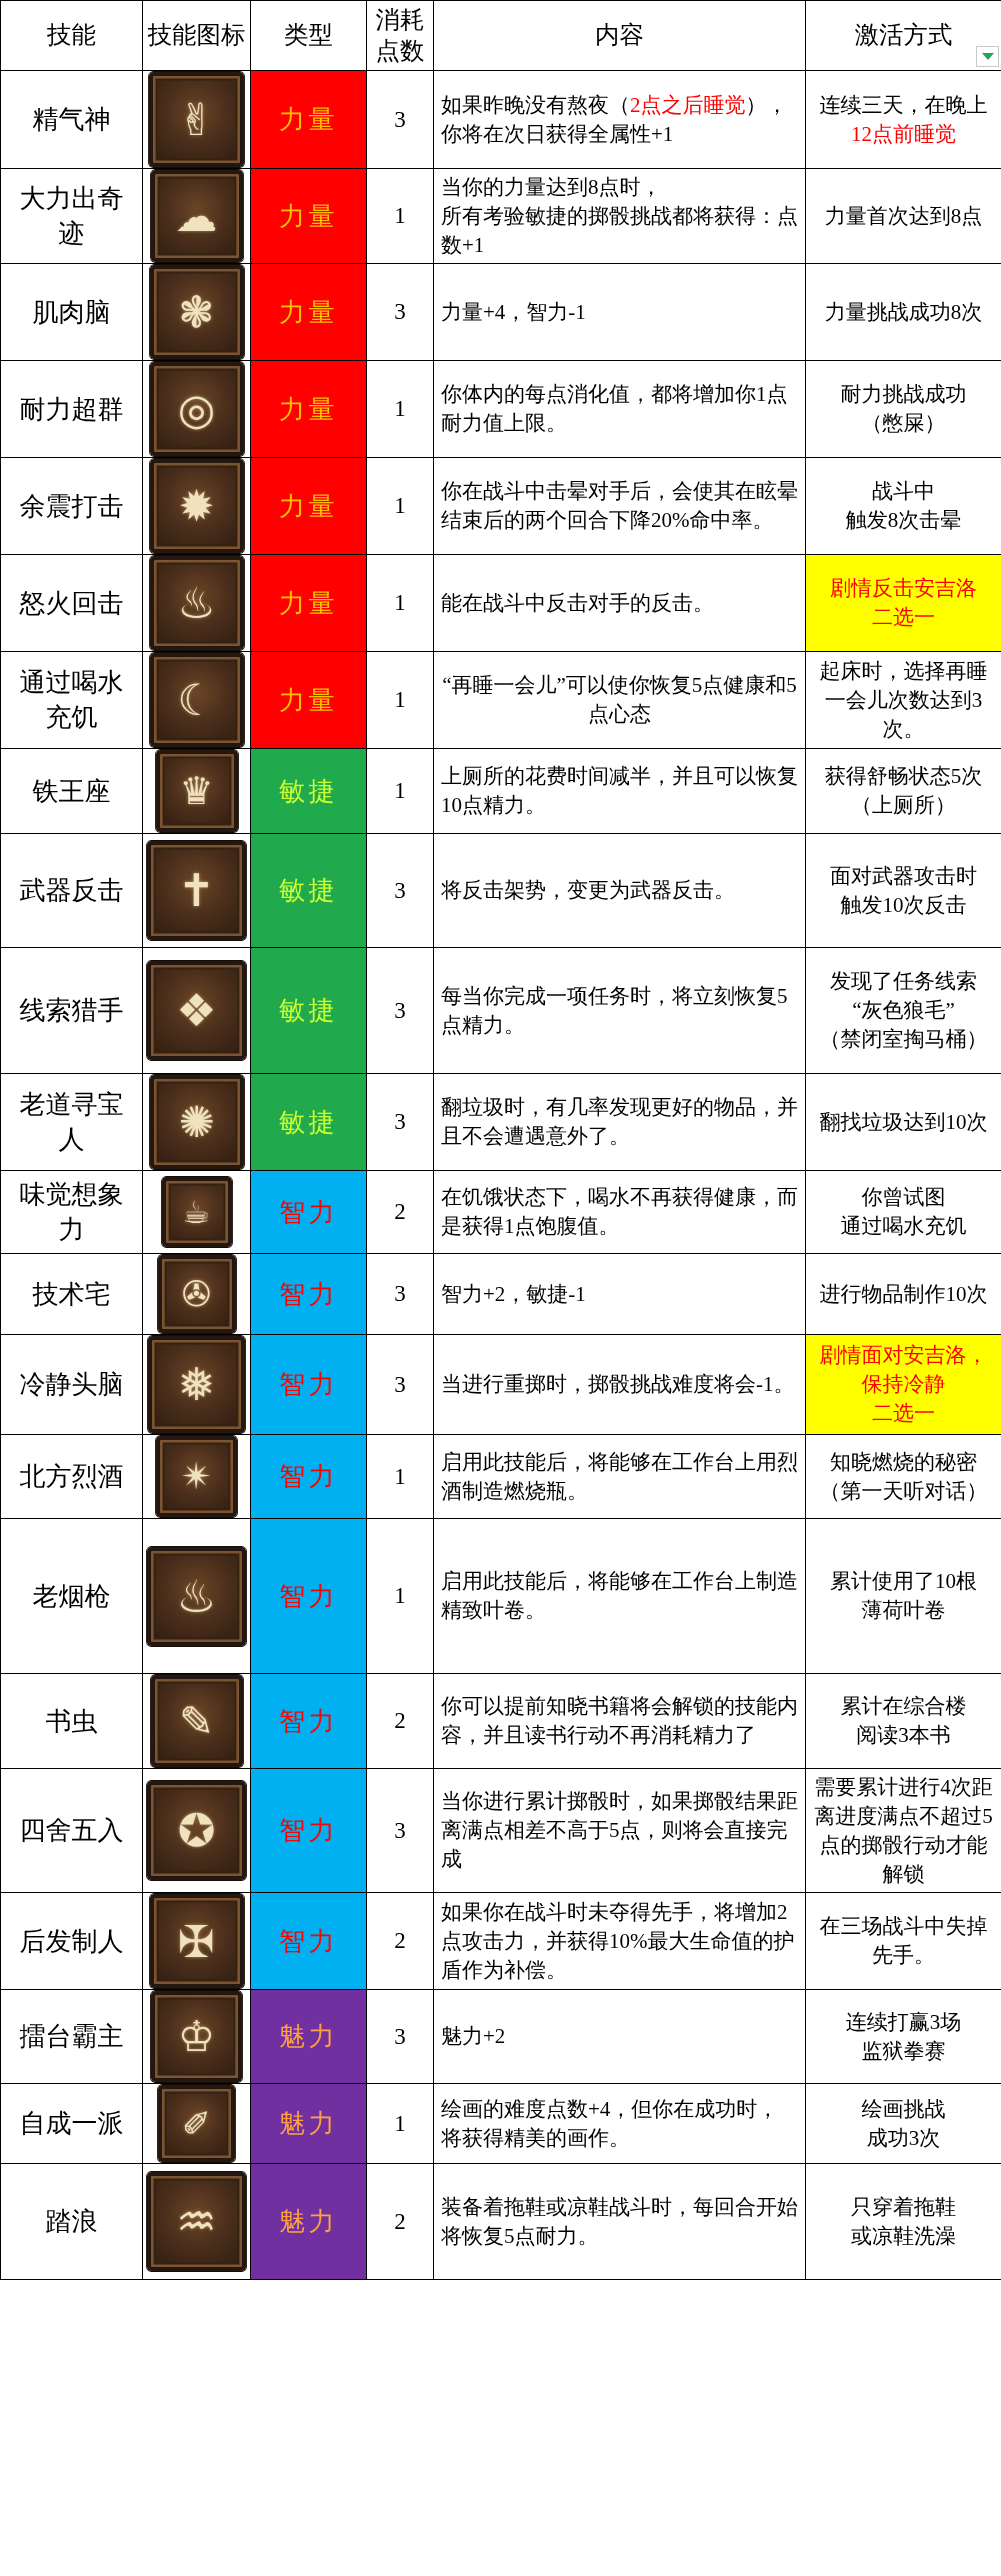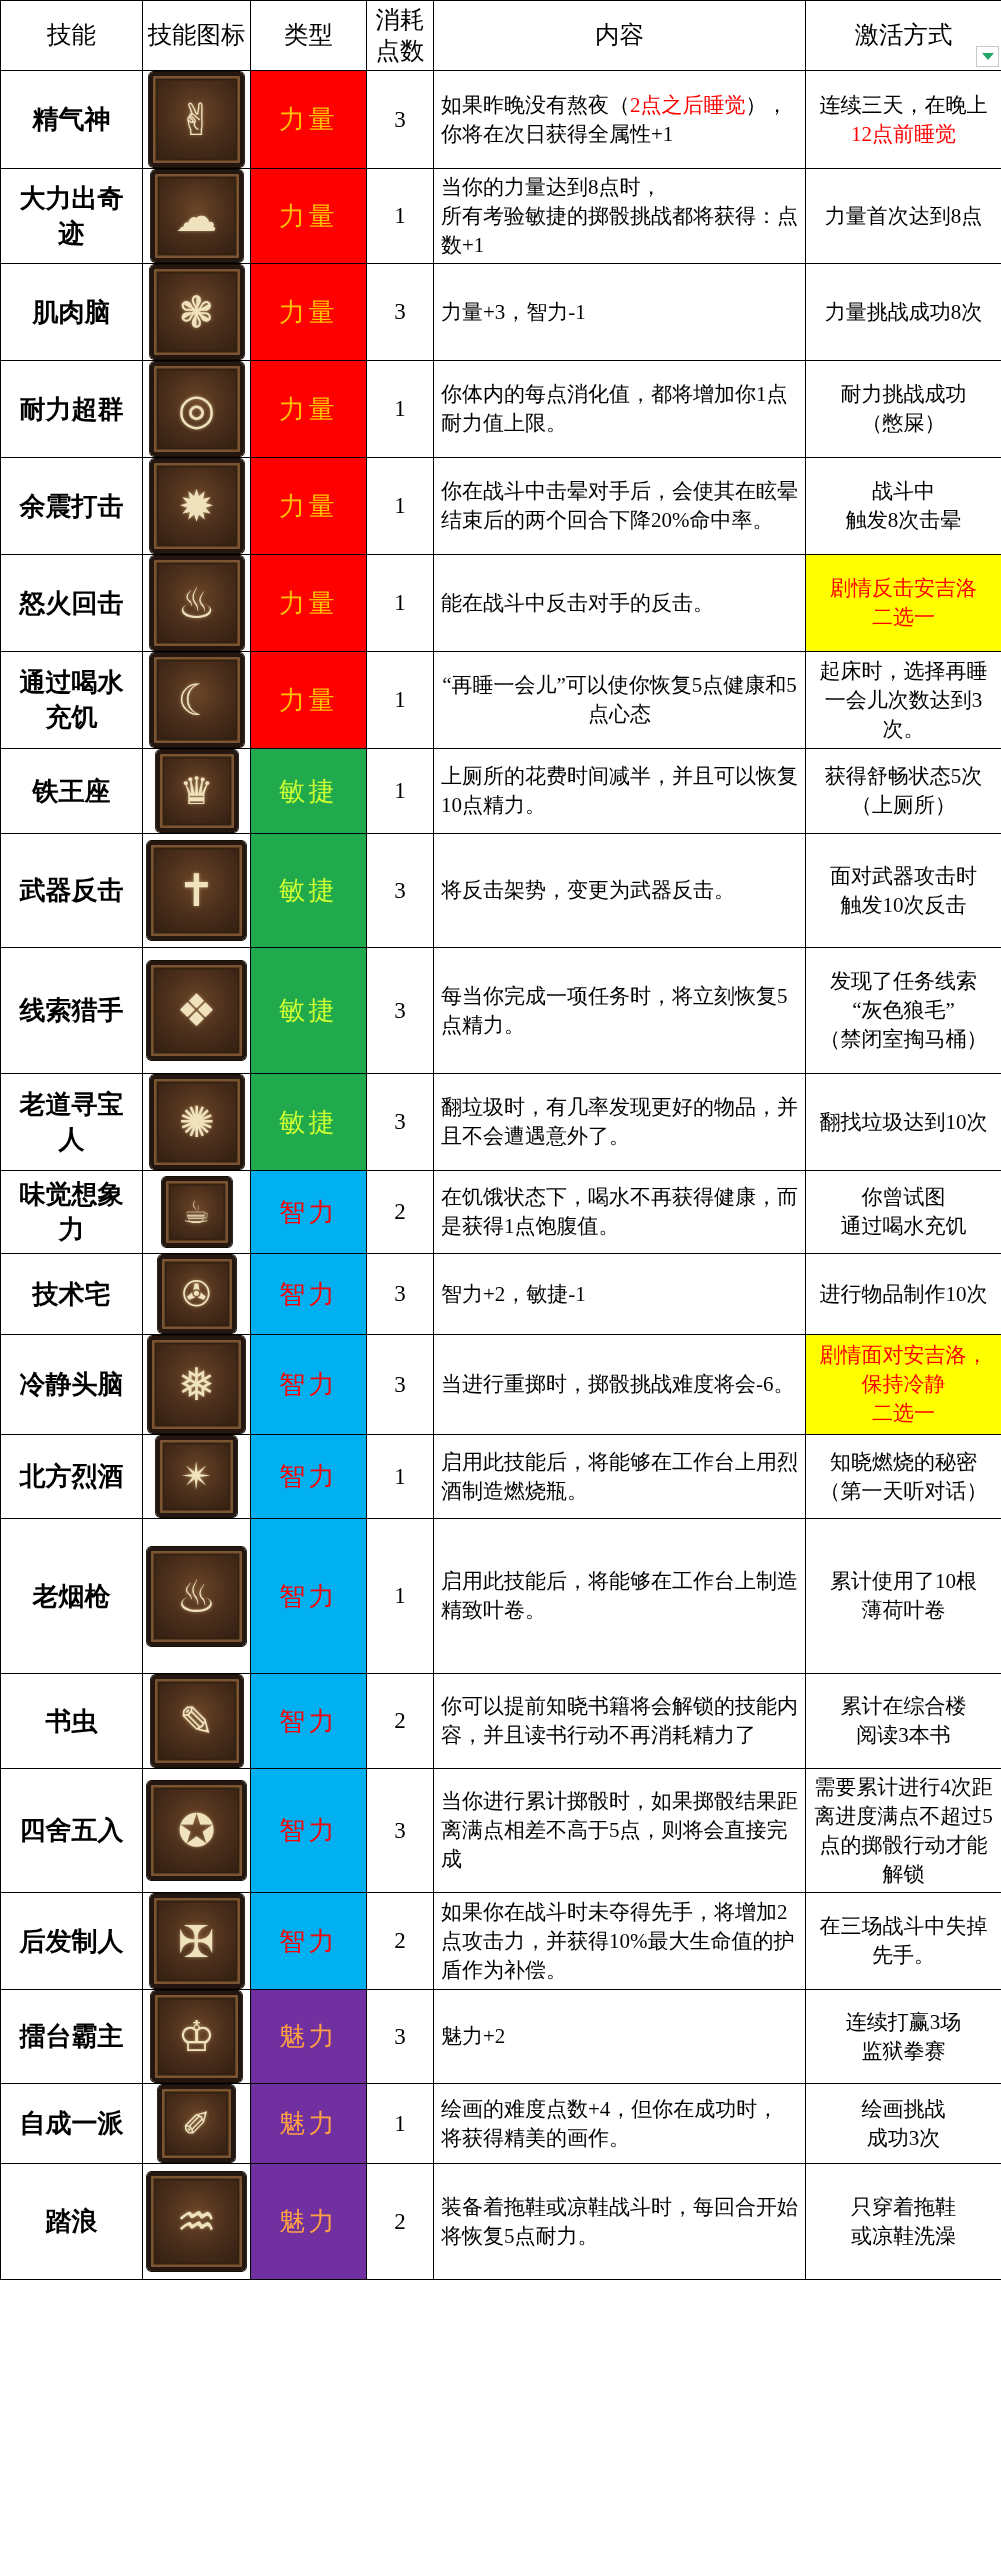--- a/index.html
+++ b/index.html
@@ -1,21 +1,21 @@
 <!DOCTYPE html>
 <html style="font-size:14px"><head>
 <meta charset="utf-8">
 <style>
   html,body{margin:0;padding:0;background:#ffffff;}
   body{width:1001px;font-family:"Liberation Serif","DejaVu Serif",serif;color:#000;}
   table{border-collapse:collapse;table-layout:fixed;width:1001px;}
   th,td{border:1.7px solid #000;vertical-align:middle;overflow:hidden;box-sizing:border-box;}
   th{font-weight:normal;font-size:24.4px;text-align:center;padding:1.7px;line-height:1.25;background:#fff;position:relative;}
   td{font-size:21px;}
-  .skill-name{font-size:26px;text-align:center;padding:6px;font-weight:bold;}
+  .skill-name{font-size:26px;text-align:center;padding:6px;}
   .icon-cell{text-align:center;}
   .type-cell{font-size:26px;text-align:center;letter-spacing:3.5px;}
   .cost-cell{font-size:23px;text-align:center;}
   .content-cell{text-align:left;padding:3.5px 7px;line-height:29px;white-space:pre-line;}
   .act-cell{text-align:center;padding:3.5px 5.2px;line-height:29px;white-space:pre-line;}
   .red-text{color:#FF0000;}
   .icon{display:inline-flex;align-items:center;justify-content:center;vertical-align:middle;
         border-radius:4.4px;border:4.4px solid #241710;
         background:radial-gradient(circle at 50% 42%,#6b4527 0%,#4a2e1b 48%,#2e1c10 100%);
         box-shadow:inset 0 0 0 2.6px #7a5433, inset 0 0 0 4.4px #35210f, 0 0 0 0.9px #150d07;}
@@ -73,21 +73,21 @@
 所有考验敏捷的掷骰挑战都将获得：点数+1</td>
         <td class="act-cell">力量首次达到8点</td>
       </tr>
       <tr style="height: 94px;">
         <td class="skill-name">肌肉脑</td>
         <td class="icon-cell"><div class="icon" style="width: 86px; height: 86px;">
             <span class="glyph" style="font-size: 43px;">❃</span>
           </div></td>
         <td class="type-cell" style="background: rgb(255, 0, 0); color: rgb(255, 192, 0);">力量</td>
         <td class="cost-cell">3</td>
-        <td class="content-cell">力量+3，智力-1</td>
+        <td class="content-cell">力量+4，智力-1</td>
         <td class="act-cell">力量挑战成功8次</td>
       </tr>
       <tr style="height: 94px; border-radius: 27px;">
         <td class="skill-name">耐力超群</td>
         <td class="icon-cell"><div class="icon" style="width: 86px; height: 86px;">
             <span class="glyph" style="font-size: 43px;">◎</span>
           </div></td>
         <td class="type-cell" style="background: rgb(255, 0, 0); color: rgb(255, 192, 0);">力量</td>
         <td class="cost-cell">1</td>
         <td class="content-cell">你体内的每点消化值，都将增加你1点耐力值上限。</td>
@@ -191,21 +191,21 @@
         <td class="content-cell">智力+2，敏捷-1</td>
         <td class="act-cell">进行物品制作10次</td>
       </tr>
       <tr style="height: 98px;">
         <td class="skill-name">冷静头脑</td>
         <td class="icon-cell"><div class="icon" style="width: 89px; height: 89px;">
             <span class="glyph" style="font-size: 45px;">❅</span>
           </div></td>
         <td class="type-cell" style="background: rgb(0, 176, 240); color: rgb(255, 0, 0);">智力</td>
         <td class="cost-cell">3</td>
-        <td class="content-cell">当进行重掷时，掷骰挑战难度将会-6。</td>
+        <td class="content-cell">当进行重掷时，掷骰挑战难度将会-1。</td>
         <td class="act-cell" style="background: rgb(255, 255, 0); color: rgb(255, 0, 0);">剧情面对安吉洛，保持冷静
 二选一</td>
       </tr>
       <tr style="height: 82px;">
         <td class="skill-name">北方烈酒</td>
         <td class="icon-cell"><div class="icon" style="width: 73px; height: 73px;">
             <span class="glyph" style="font-size: 37px;">✴</span>
           </div></td>
         <td class="type-cell" style="background: rgb(0, 176, 240); color: rgb(255, 0, 0);">智力</td>
         <td class="cost-cell">1</td>

